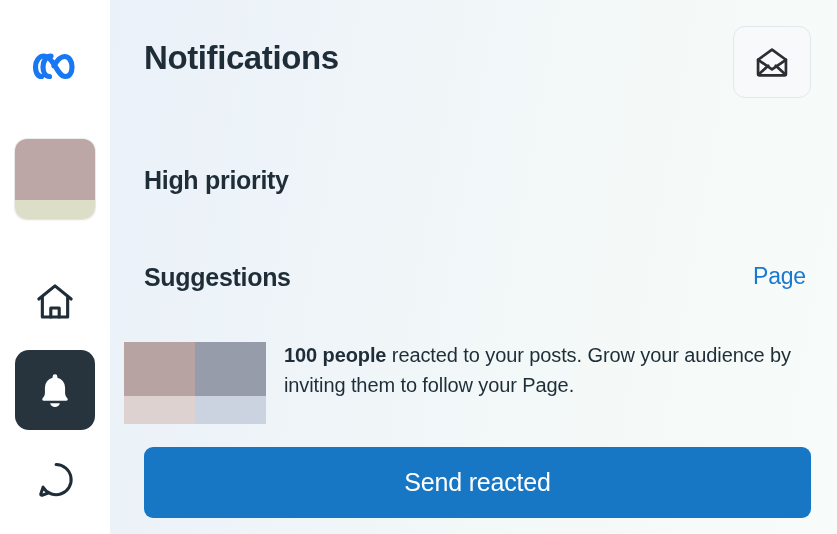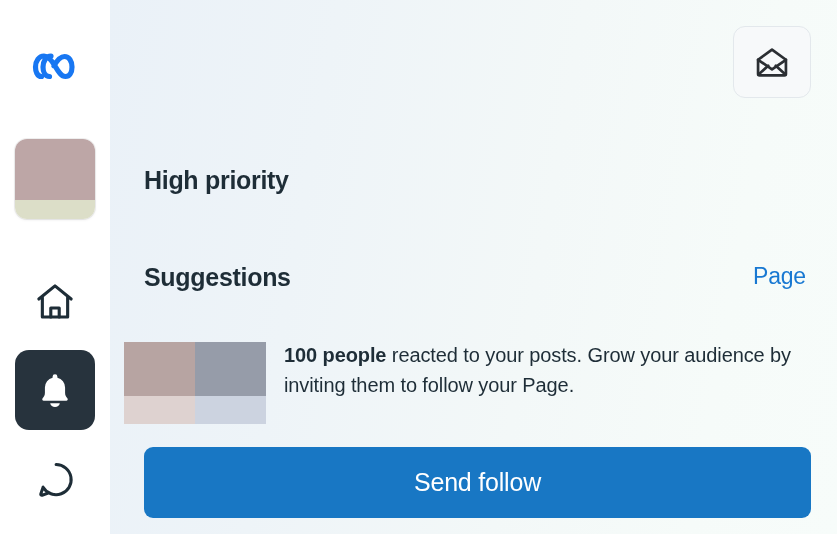--- a/index.html
+++ b/index.html
@@ -225,20 +225,21 @@
       <svg width="44" height="44" viewBox="0 0 24 24" aria-hidden="true">
         <path d="M12.6 3.6 a8.2 8.2 0 1 1 -7.1 12.3 l-1.25 3.7 a0.55 0.55 0 0 0 0.7 0.7 l3.75 -1.25
                  a8.2 8.2 0 0 0 3.9 0.95" fill="none" stroke="#1e2d37" stroke-width="1.65" stroke-linecap="round" stroke-linejoin="round"></path>
       </svg>
     </div>
 
   </div>
 
   <div class="content">
 
+    <div class="page-title">Notifications</div>
 
     <div class="envelope-btn">
       <svg width="38" height="38" viewBox="0 0 24 24" aria-hidden="true">
         <path d="M3.2 10.6 L12 4.2 L20.8 10.6 V19.6 a0.9 0.9 0 0 1 -0.9 0.9 H4.1
                  a0.9 0.9 0 0 1 -0.9 -0.9 Z" fill="none" stroke="#2b2f33" stroke-width="1.7" stroke-linejoin="round"></path>
         <path d="M3.2 10.6 L12 16.6 L20.8 10.6" fill="none" stroke="#2b2f33" stroke-width="1.7" stroke-linecap="round" stroke-linejoin="round"></path>
         <path d="M3.5 19.9 L9.6 14.3 M20.5 19.9 L14.4 14.3" fill="none" stroke="#2b2f33" stroke-width="1.7" stroke-linecap="round"></path>
       </svg>
     </div>
 
@@ -253,16 +254,16 @@
         <span style="background:#b7a4a2"></span>
         <span style="background:#969ca9"></span>
         <span style="background:#ded2d0"></span>
         <span style="background:#ccd3e0"></span>
       </div>
       <div class="suggestion-text">
         <b>100 people</b><span> reacted to your posts. Grow your audience by inviting them to follow your Page.</span>
       </div>
     </div>
 
-    <button class="cta-button">Send follow</button>
+    <button class="cta-button">Send reacted</button>
 
   </div>
 </div>
 
 </body></html>

